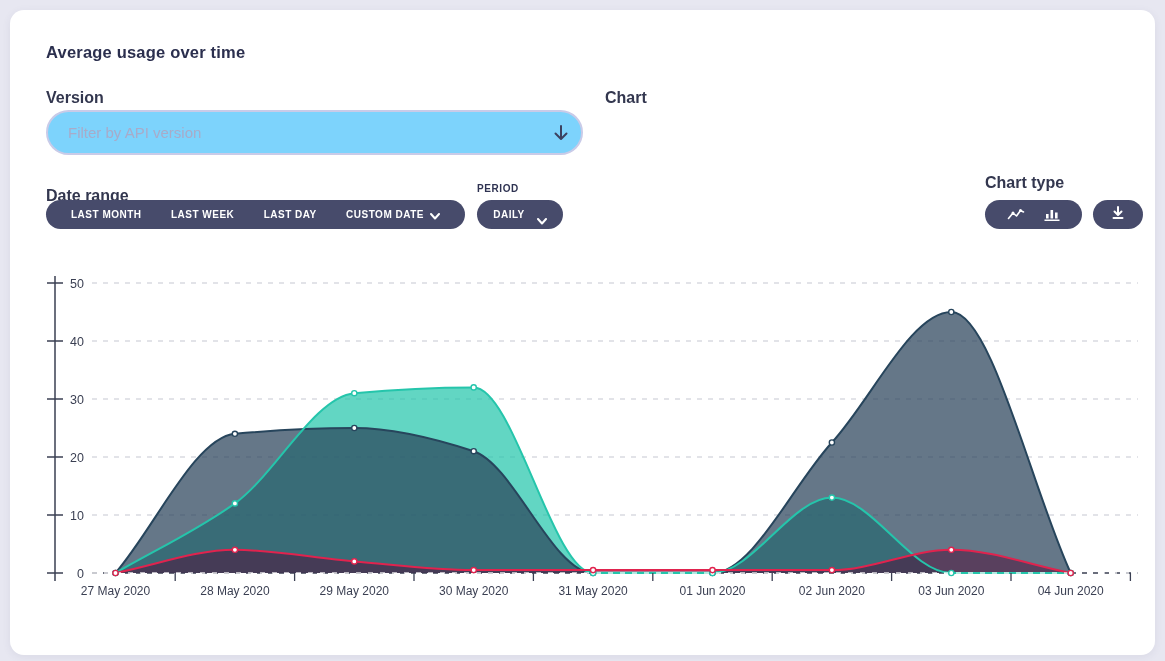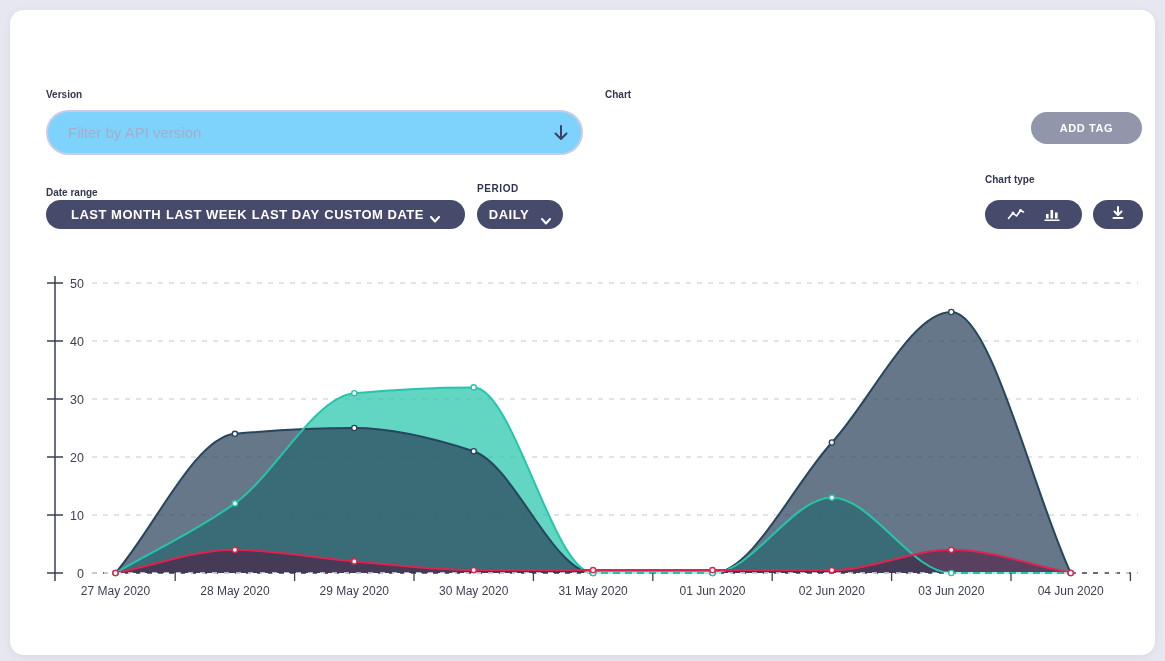--- a/index.html
+++ b/index.html
@@ -13,21 +13,21 @@
   .card {
     position:absolute; left:10px; top:10px; right:10px; bottom:6px;
     background:#ffffff; border-radius:14px;
     box-shadow:0 2px 8px rgba(60,60,100,0.08);
   }
   .page-title {
     position:absolute; left:36px; top:33px;
     font-size:16.5px; font-weight:700; color:#2b2f4e; letter-spacing:0.2px;
   }
   .field-label {
-    position:absolute; font-size:10px; font-weight:600; color:#33374f;
+    position:absolute; font-size:16px; font-weight:600; color:#33374f;
   }
   .lbl-version { left:36px; top:79px; }
   .lbl-tags    { left:595px; top:79px; }
   .lbl-daterange { left:36px; top:169px;margin-top:8px; }
   .lbl-charttype { left:975px; top:164px; }
   .small-label {
     position:absolute; font-size:10px; font-weight:700; letter-spacing:0.6px;
     color:#2f3352; text-transform:uppercase;
   }
   .lbl-period { left:467px; top:173px; }
@@ -55,45 +55,45 @@
   .pill {
     position:absolute; background:#474b6b; border-radius:14.5px; height:29px;
     display:flex; align-items:center; color:#fff;
   }
   .pill-dates { left:36px; top:190px; width:419px; justify-content:space-between; padding:0 25px; }
   .pill-period { left:467px; top:190px; width:86px; justify-content:center; gap:12px; cursor:pointer; }
   .pill-charttype { left:975px; top:190px; width:97px; justify-content:space-around; padding:0 12px; }
   .pill-download { left:1083px; top:190px; width:50px; justify-content:center; cursor:pointer; }
   .pill-btn {
     background:none; border:none; color:#fff; cursor:pointer;
-    font-size:13px; font-weight:700; letter-spacing:0.5px;
+    font-size:10px; font-weight:700; letter-spacing:0.5px;
     font-family:"Liberation Sans", sans-serif;
     display:flex; align-items:center; gap:6px; padding:0;
   }
   .chev { width:10px; height:7px; display:inline-block; }
   .icon-btn { background:none; border:none; cursor:pointer; padding:2px; display:flex; align-items:center; }
 
   .chart-wrap { position:absolute; left:30px; top:258px; width:1110px; height:345px; }
 </style>
 </head>
 <body>
 
 <div class="card">
 
+  <div class="page-title">Average usage over time</div>
 
   <div class="field-label lbl-version">Version</div>
   <input class="text-input input-version" type="text" placeholder="Filter by API version" style="">
   <span class="input-arrow">
     <svg viewBox="0 0 22 22" width="22" height="22">
         <path d="M11 4 v12 M5.5 11.5 L11 17 L16.5 11.5" fill="none" stroke="currentColor" stroke-width="2" stroke-linecap="round" stroke-linejoin="round"></path>
       </svg>
   </span>
 
   <div class="field-label lbl-tags">Chart</div>
-  <button class="btn-addtag">ADD TAG</button>
 
   <div class="field-label lbl-daterange">Date range</div>
   <div class="pill pill-dates">
     <button class="pill-btn">
         <span>LAST MONTH</span>
       </button>
     <button class="pill-btn">
         <span>LAST WEEK</span>
       </button>
     <button class="pill-btn">

